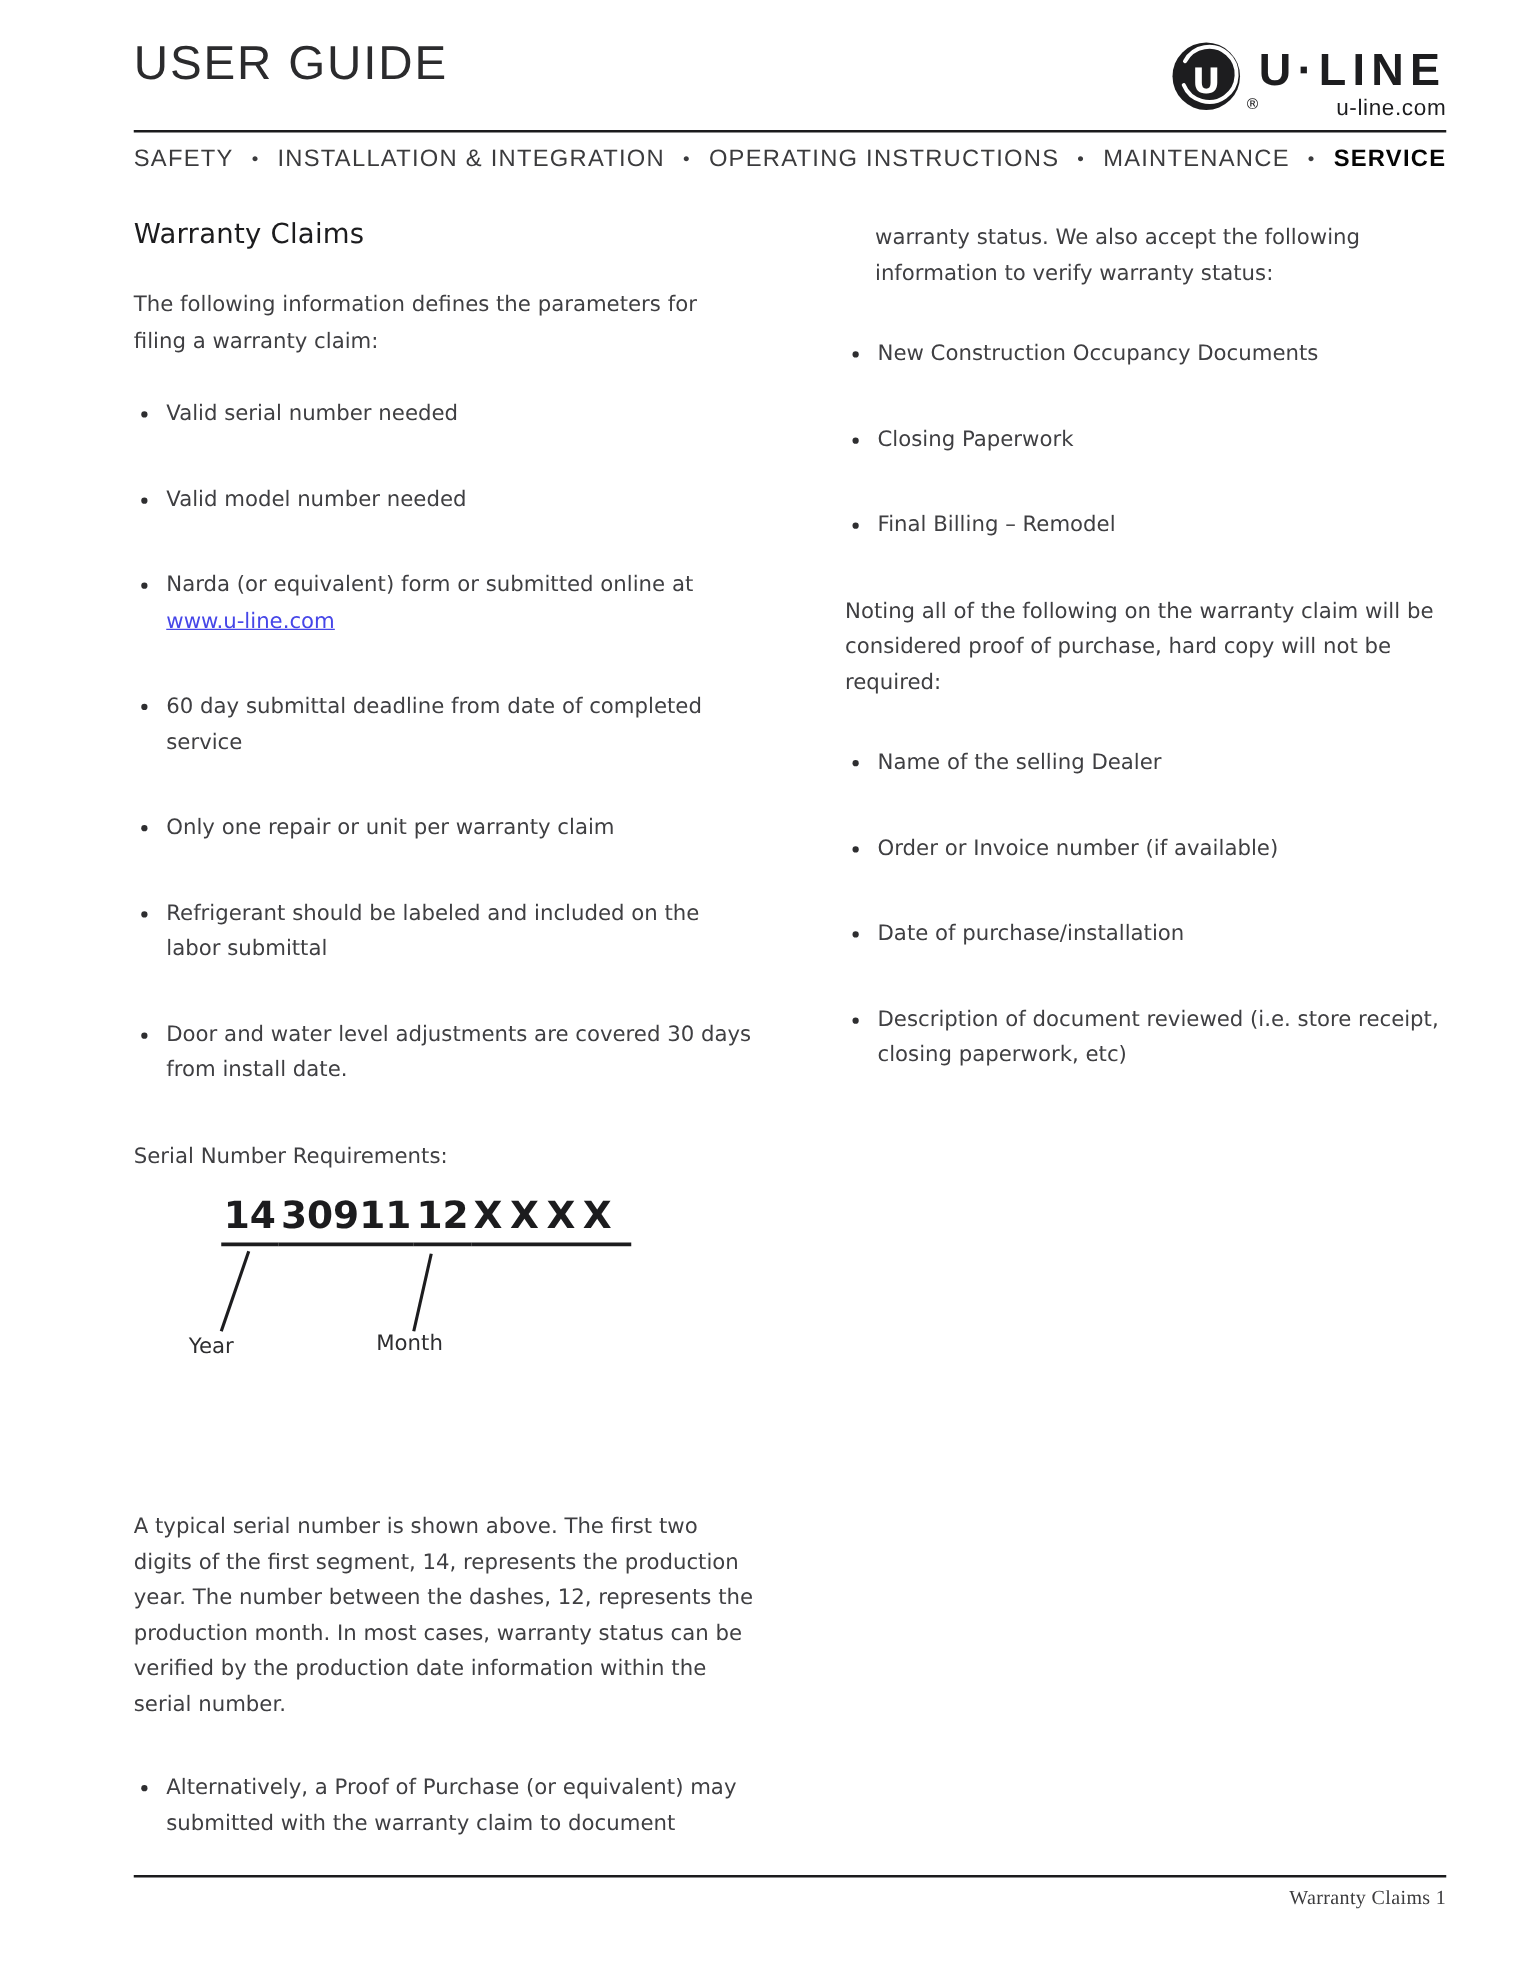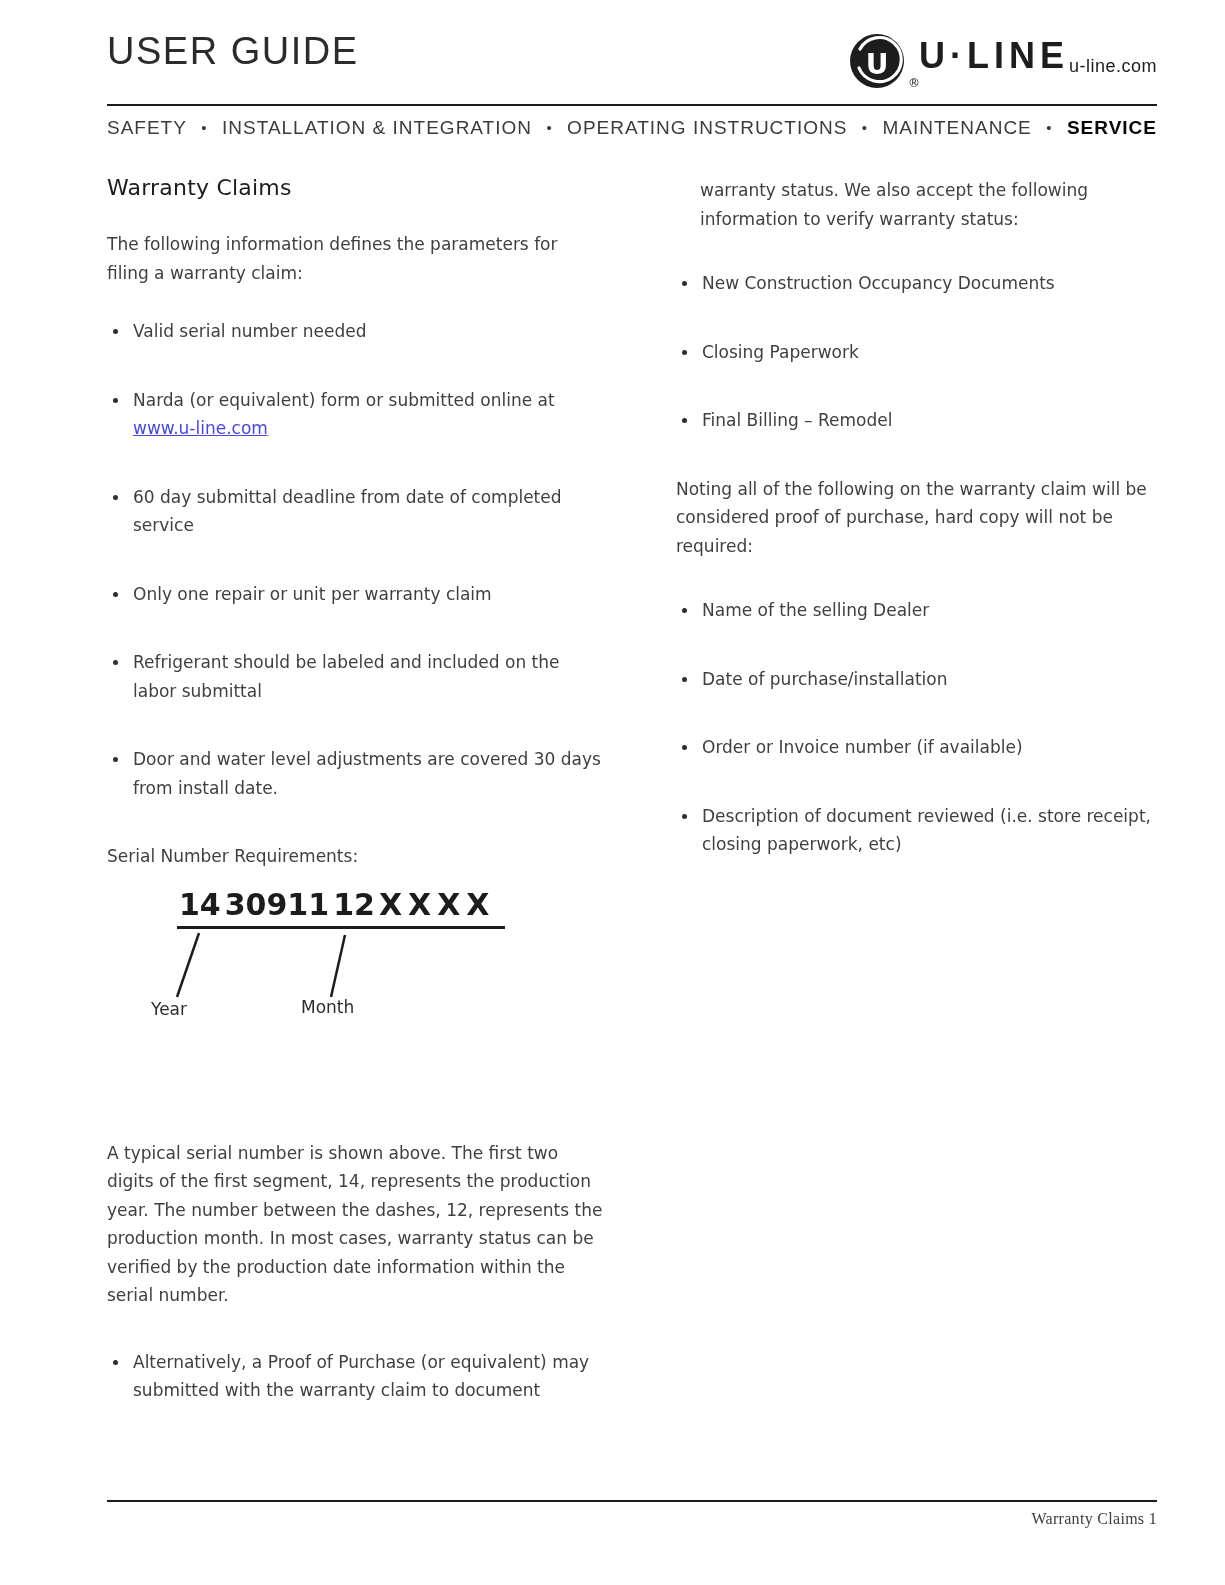--- a/index.html
+++ b/index.html
@@ -20,21 +20,21 @@
   }
   .brand-block{
     position:absolute; top:30px; right:68px;
     display:flex; align-items:flex-start;
   }
   .logo-wrap{position:relative; width:70px; height:62px;}
   .logo-wrap svg{position:absolute; left:0; top:3px;}
   .reg-mark{
     position:absolute; left:59px; top:46px; font-size:12px; color:var(--brand);
   }
-  .brand-text{display:flex; flex-direction:row; align-items:flex-end;}
+  .brand-text{display:flex; flex-direction:column; align-items:flex-end;}
   .brand-wordmark{
     font-family:"Liberation Sans", sans-serif; font-weight:700;
     font-size:36px; letter-spacing:5px; color:var(--brand); line-height:40px; margin-top:6px;
   }
   .brand-site{
     font-family:"Liberation Sans", sans-serif; font-size:18px; color:var(--brand);
     line-height:20px; margin-top:0px; letter-spacing:0.5px;
   }
   .top-rule{
     position:absolute; left:107px; top:104px; width:1050px; height:0;
@@ -132,20 +132,21 @@
     <span class="nav-sep">•</span>
     <span class="nav-item active">SERVICE</span>
   </div>
 
   <section class="col col-left">
     <h2 class="section-heading">Warranty Claims</h2>
     <p class="para">The following information defines the parameters for filing a warranty claim:</p>
 
     <ul class="blist">
       <li><span>Valid serial number needed</span></li>
+      <li><span>Valid model number needed</span></li>
       <li><span>Narda (or equivalent) form or submitted online at</span> <a class="doc-link">www.u-line.com</a></li>
       <li><span>60 day submittal deadline from date of completed service</span></li>
       <li><span>Only one repair or unit per warranty claim</span></li>
       <li><span>Refrigerant should be labeled and included on the labor submittal</span></li>
       <li><span>Door and water level adjustments are covered 30 days from install date.</span></li>
     </ul>
 
     <p class="serial-label">Serial Number Requirements:</p>
 
     <div class="serial-diagram">
@@ -176,22 +177,22 @@
     <ul class="blist">
       <li><span>New Construction Occupancy Documents</span></li>
       <li><span>Closing Paperwork</span></li>
       <li><span>Final Billing – Remodel</span></li>
     </ul>
 
     <p class="para-tight">Noting all of the following on the warranty claim will be considered proof of purchase, hard copy will not be required:</p>
 
     <ul class="blist">
       <li><span>Name of the selling Dealer</span></li>
+      <li><span>Order or Invoice number (if available)</span></li>
       <li><span>Date of purchase/installation</span></li>
-      <li><span>Order or Invoice number (if available)</span></li>
       <li><span>Description of document reviewed (i.e. store receipt, closing paperwork, etc)</span></li>
     </ul>
 
   </section>
 
   <div class="footer-rule"></div>
   <div class="page-number">Warranty Claims 1</div>
 
 </div>
 

